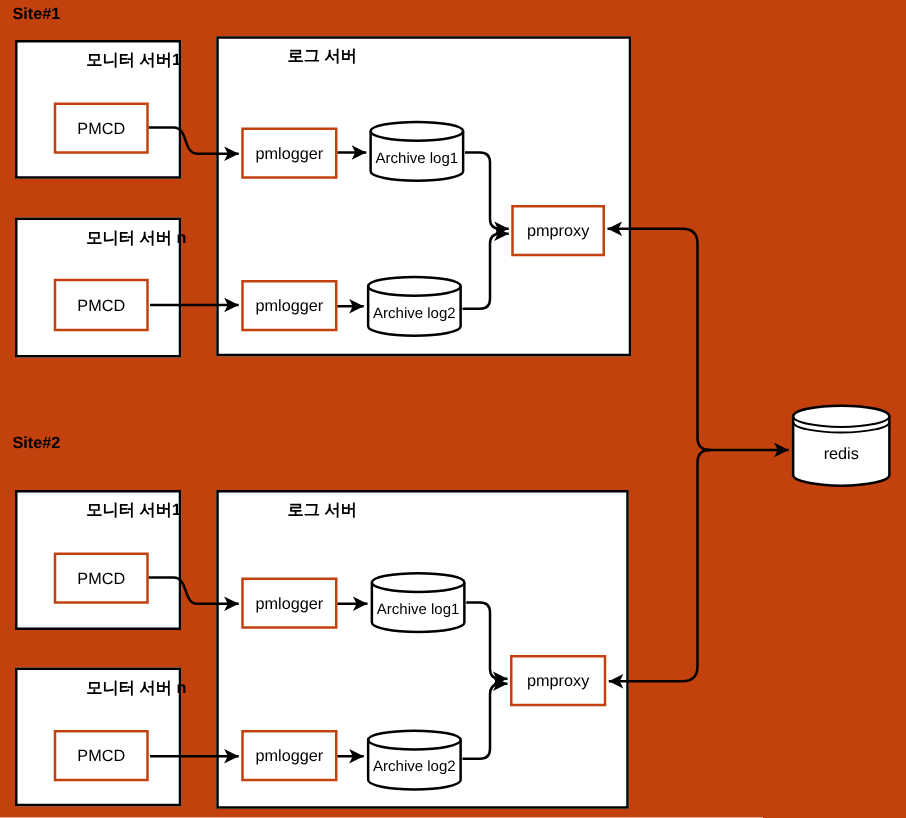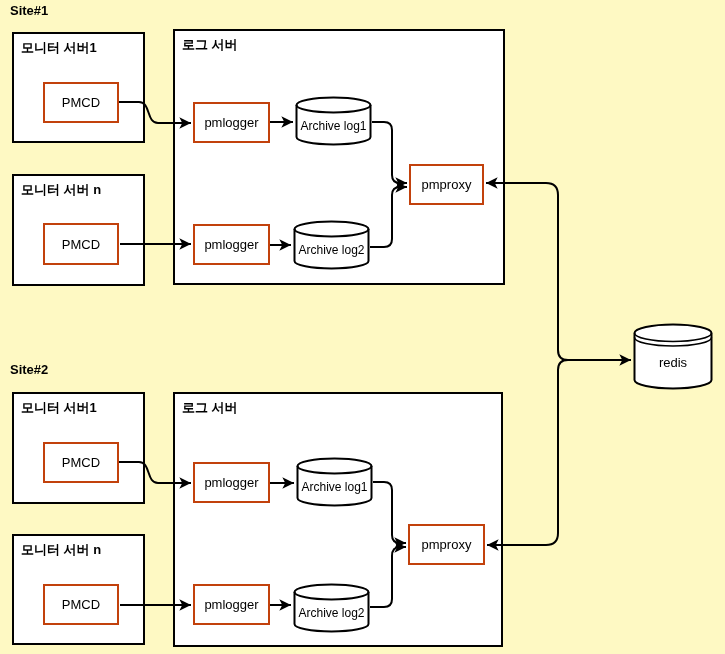--- a/index.html
+++ b/index.html
@@ -1,20 +1,20 @@
 <!DOCTYPE html>
 <html><head>
 <meta charset="utf-8">
 <style>
   html,body{margin:0;padding:0;background:#ffffff;}
   body{font-family:"Liberation Sans","DejaVu Sans",sans-serif;color:#000;}
-  .canvas{position:relative;width:725px;height:654px;background:#fef9c3;overflow:hidden;}
+  .canvas{position:relative;width:725px;height:654px;background:#c2410c;overflow:hidden;}
   .site-label{position:absolute;font-size:13px;font-weight:bold;white-space:nowrap;}
   .group-box{position:absolute;border:2px solid #000;background:#fff;box-sizing:border-box;}
-  .group-title{display:inline-block;padding:5px 7px;font-size:13px;font-weight:bold;white-space:nowrap;}
+  .group-title{display:inline-block;padding:5px 7px;font-size:13px;font-weight:bold;white-space:nowrap;margin-left:48px;}
   .node{position:absolute;border:2px solid #c2410c;background:#fff;box-sizing:border-box;
         display:flex;align-items:center;justify-content:center;font-size:13px;white-space:nowrap;}
   .cyl{position:absolute;box-sizing:border-box;padding-left:32px;}
   .cyl svg{position:absolute;left:0;top:0;}
   .cyl .cyl-label{position:absolute;left:0;right:0;top:0;bottom:0;display:flex;align-items:center;
         justify-content:center;font-size:12px;white-space:nowrap;padding-top:9px;box-sizing:border-box;}
   .connector-layer{position:absolute;left:0;top:0;pointer-events:none;}
 </style>
 </head>
 <body>
@@ -50,21 +50,21 @@
   <div class="cyl" style="left:293px;top:220px;width:77px;height:50px;">
     <svg width="77" height="50" viewBox="0 0 77 50">
       <path d="M1.5 9 C1.5 4.8 18 1.5 38.5 1.5 C59 1.5 75.5 4.8 75.5 9 L75.5 41 C75.5 45.2 59 48.5 38.5 48.5 C18 48.5 1.5 45.2 1.5 41 Z" fill="#fff" stroke="#000" stroke-width="2"></path>
       <path d="M1.5 9 C1.5 13.2 18 16.5 38.5 16.5 C59 16.5 75.5 13.2 75.5 9" fill="none" stroke="#000" stroke-width="2"></path>
     </svg>
     <span class="cyl-label">Archive log2</span>
   </div>
 
   <div class="node" style="left:409px;top:164px;width:75px;height:41px;">pmproxy</div>
 
-  <div class="site-label" style="left:10px;top:362px;">Site#2</div>
+  <div class="site-label" style="left:10px;top:346px;">Site#2</div>
 
   <div class="group-box" style="left:12px;top:392px;width:133px;height:112px;">
     <span class="group-title">모니터 서버1</span>
   </div>
   <div class="node" style="left:43px;top:442px;width:76px;height:41px;">PMCD</div>
 
   <div class="group-box" style="left:12px;top:534px;width:133px;height:111px;">
     <span class="group-title">모니터 서버 n</span>
   </div>
   <div class="node" style="left:43px;top:584px;width:76px;height:41px;">PMCD</div>

